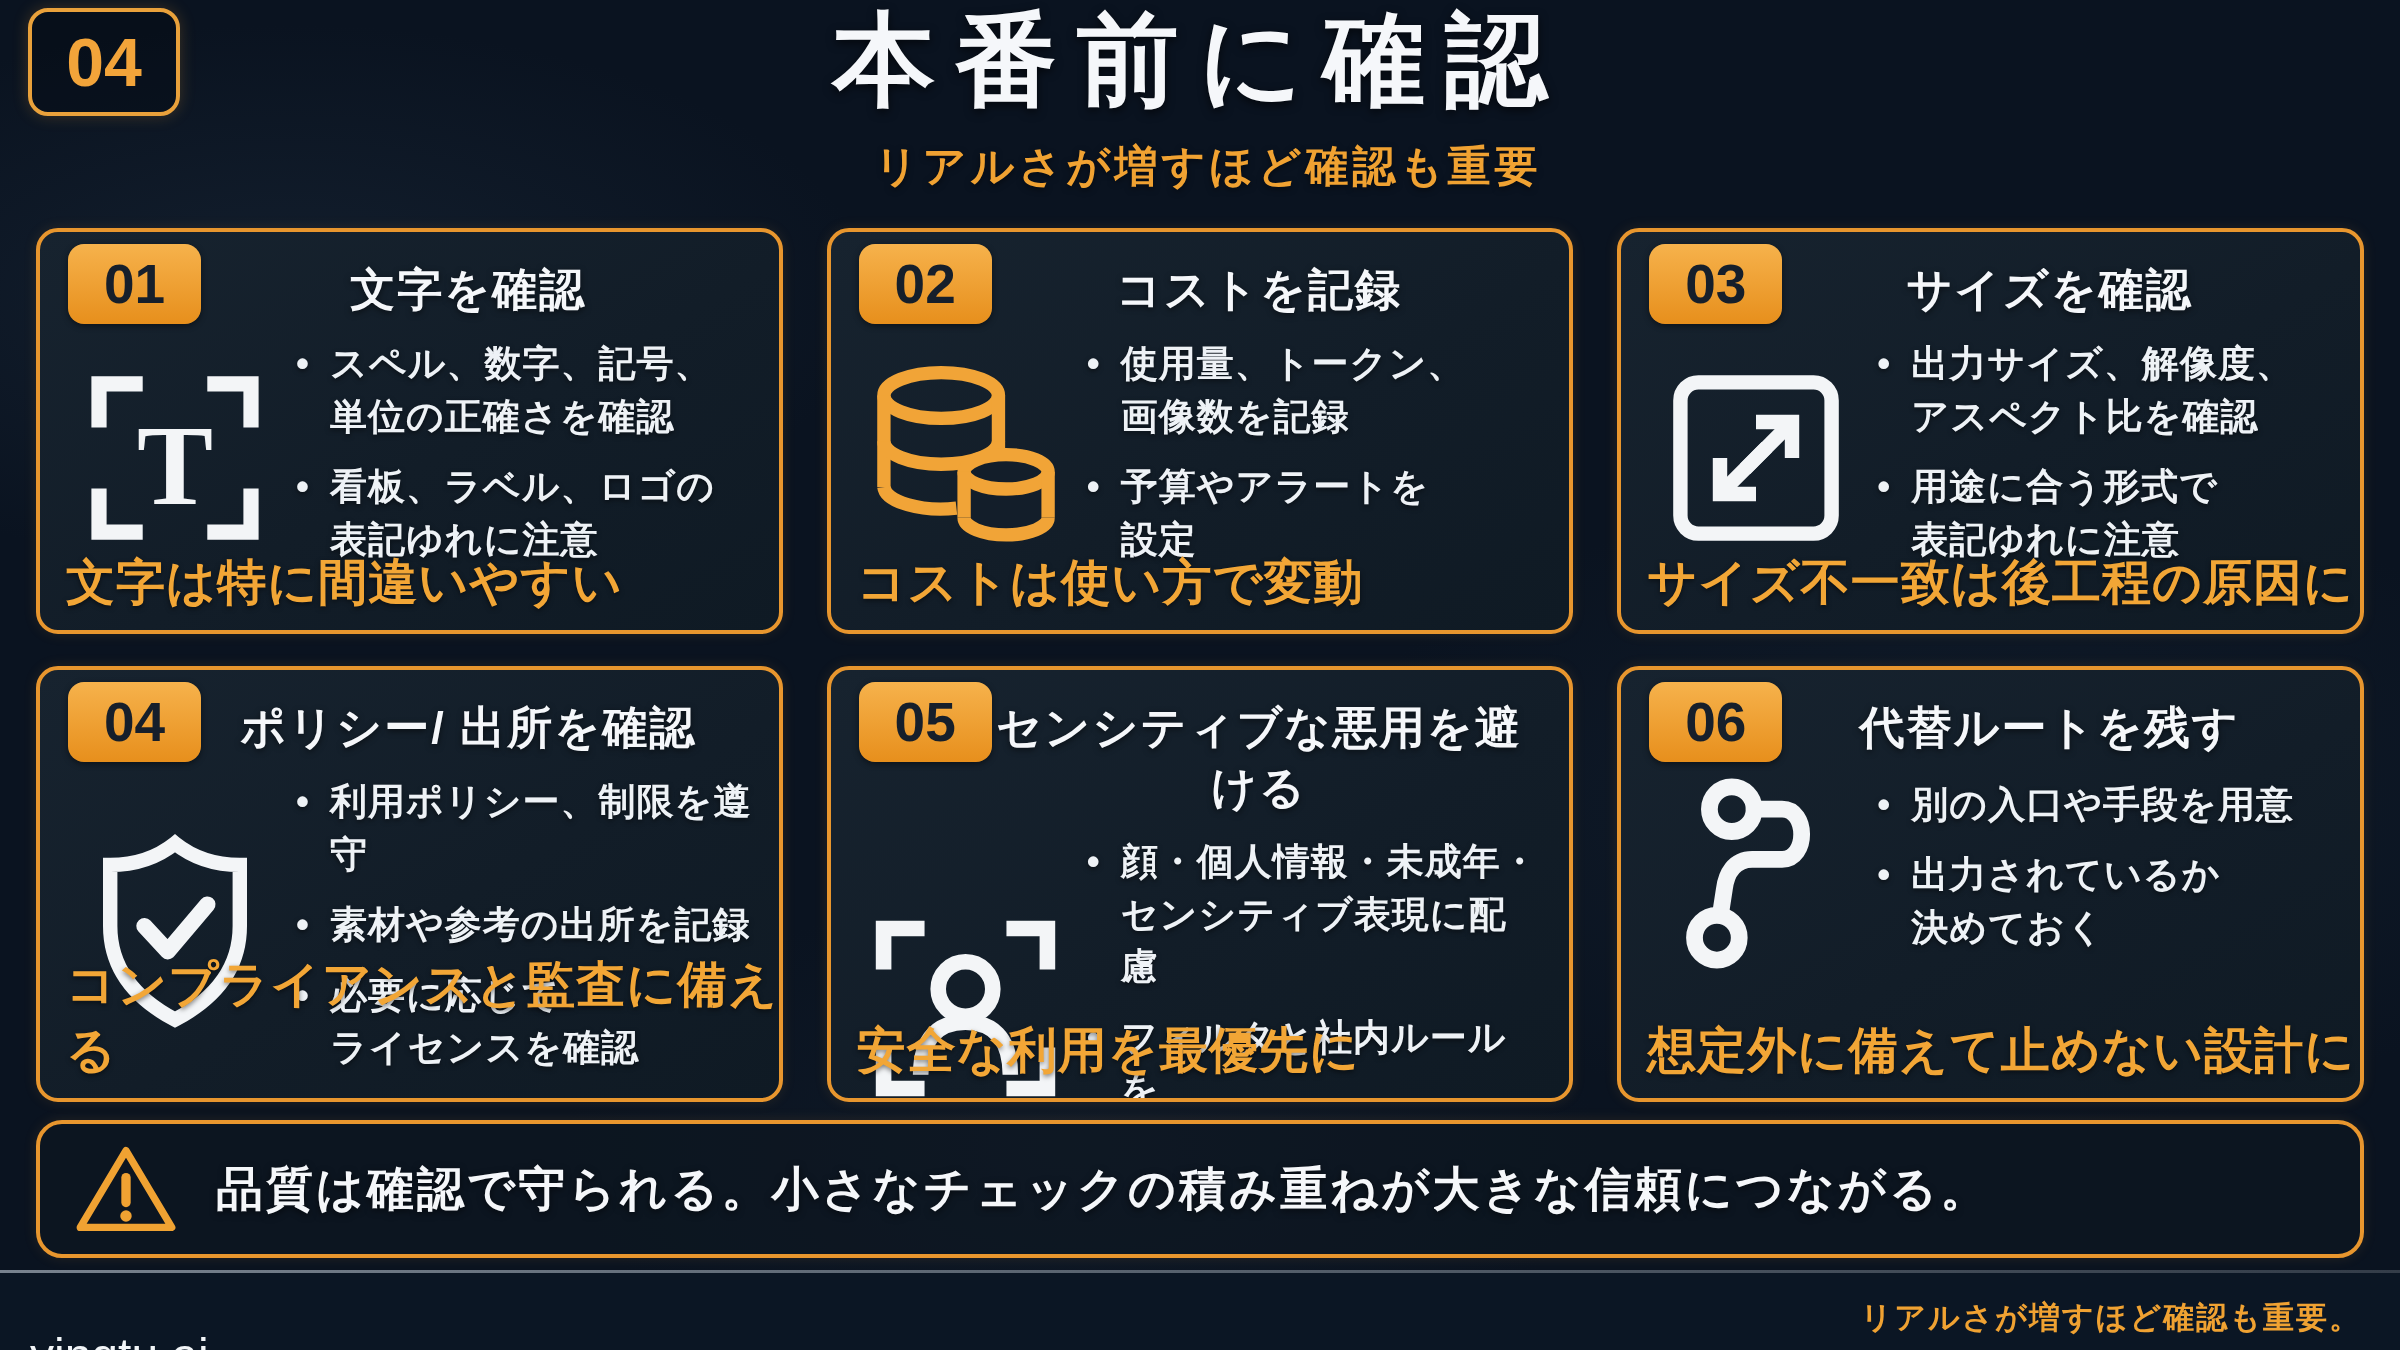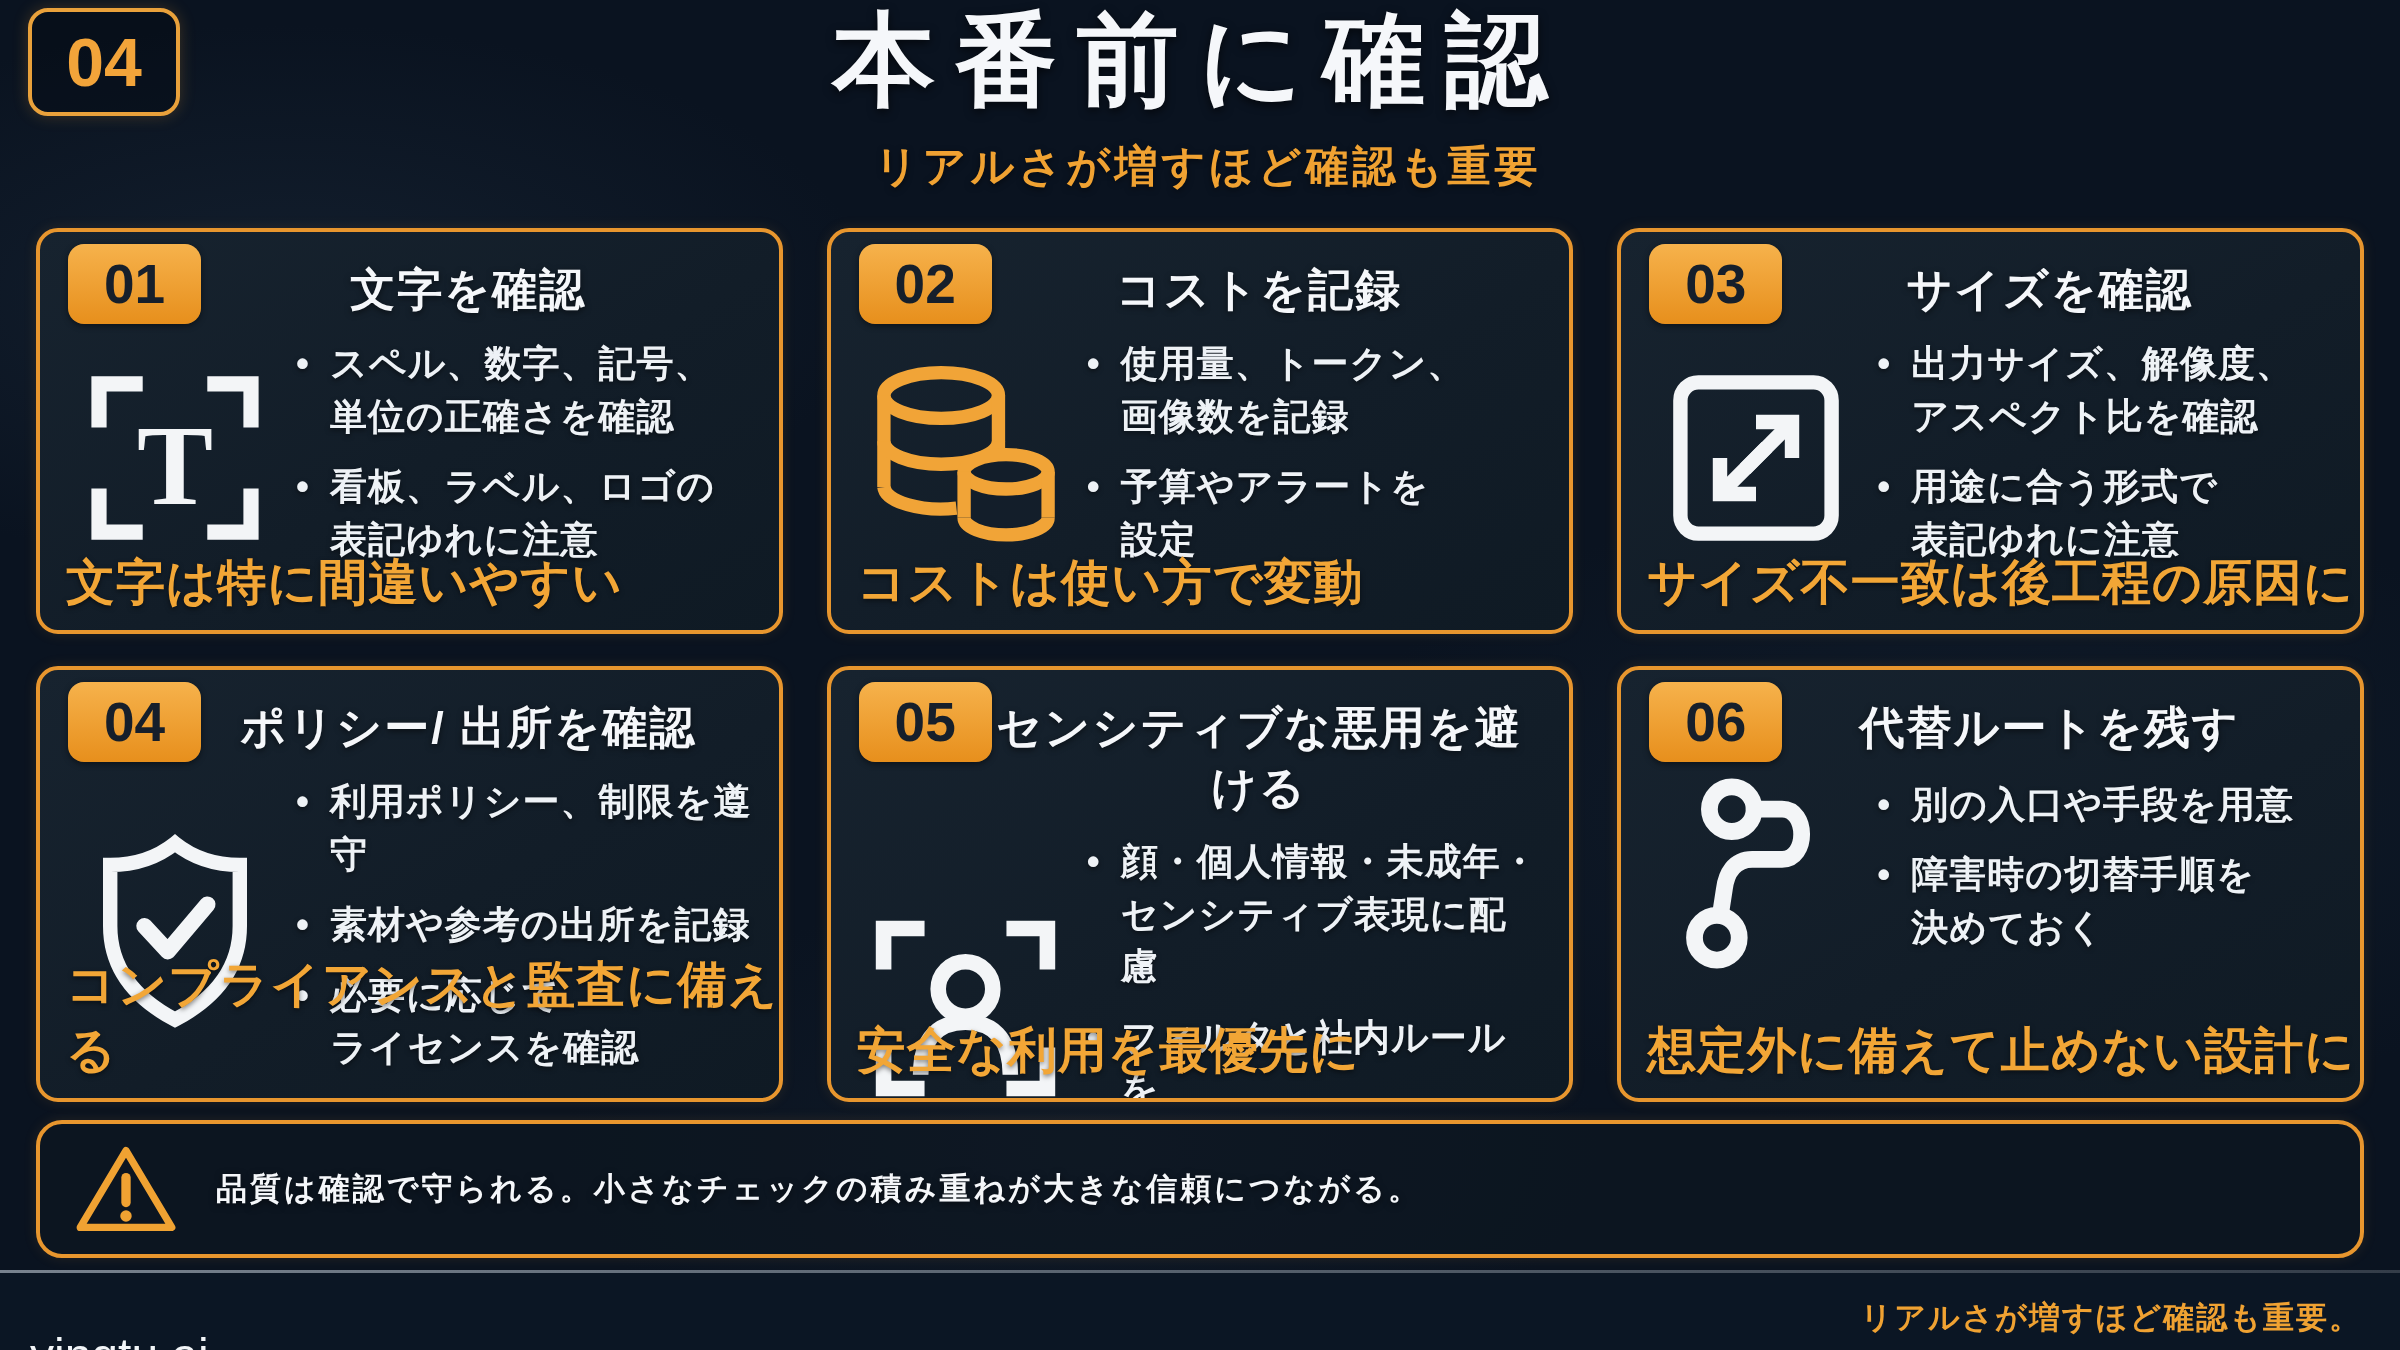--- a/index.html
+++ b/index.html
@@ -82,21 +82,21 @@
 
   
   .banner {
     position:absolute; left:36px; right:36px; top:1120px; height:138px;
     border:4px solid #E8962E; border-radius:26px;
     background:rgba(14,23,33,.55);
     display:flex; align-items:center; padding:0 34px;
     box-shadow:0 0 14px rgba(232,150,46,.12);
   }
   .banner-text {
-    margin-left:38px; font-size:31px; font-weight:800; letter-spacing:3px;
+    margin-left:38px; font-size:47px; font-weight:800; letter-spacing:3px;
     color:#F5F7FA; text-shadow:0 2px 7px rgba(0,0,0,.6);
   }
 
   
   .footer-divider {
     position:absolute; top:1270px; left:0; width:2400px; height:3px;
     background:linear-gradient(90deg,#78828e 0%, #5a6470 45%, #343d49 100%);
   }
   .footer-strip {
     position:absolute; top:1273px; left:0; width:2400px; height:77px;
@@ -255,21 +255,21 @@
         <svg width="150" height="205" viewBox="0 0 80 110">
           <g stroke="#F3F5F7" stroke-width="9" fill="none" stroke-linecap="round">
             <circle cx="27" cy="21" r="12"></circle>
             <circle cx="19" cy="90" r="12"></circle>
             <path d="M39,21 H54 C68,21 68,48 54,48 H38 C28,48 24,56 23,64 L21,77"></path>
           </g>
         </svg>
       </div>
       <ul class="bullets">
         <li>別の入口や手段を用意</li>
-        <li>障害時の切替手順を
+        <li>出力されているか
 決めておく</li>
       </ul>
     </div>
     <div class="card-footer">想定外に備えて止めない設計に</div>
   </div>
 
 </div>
 
 <div class="banner">
   <span>

